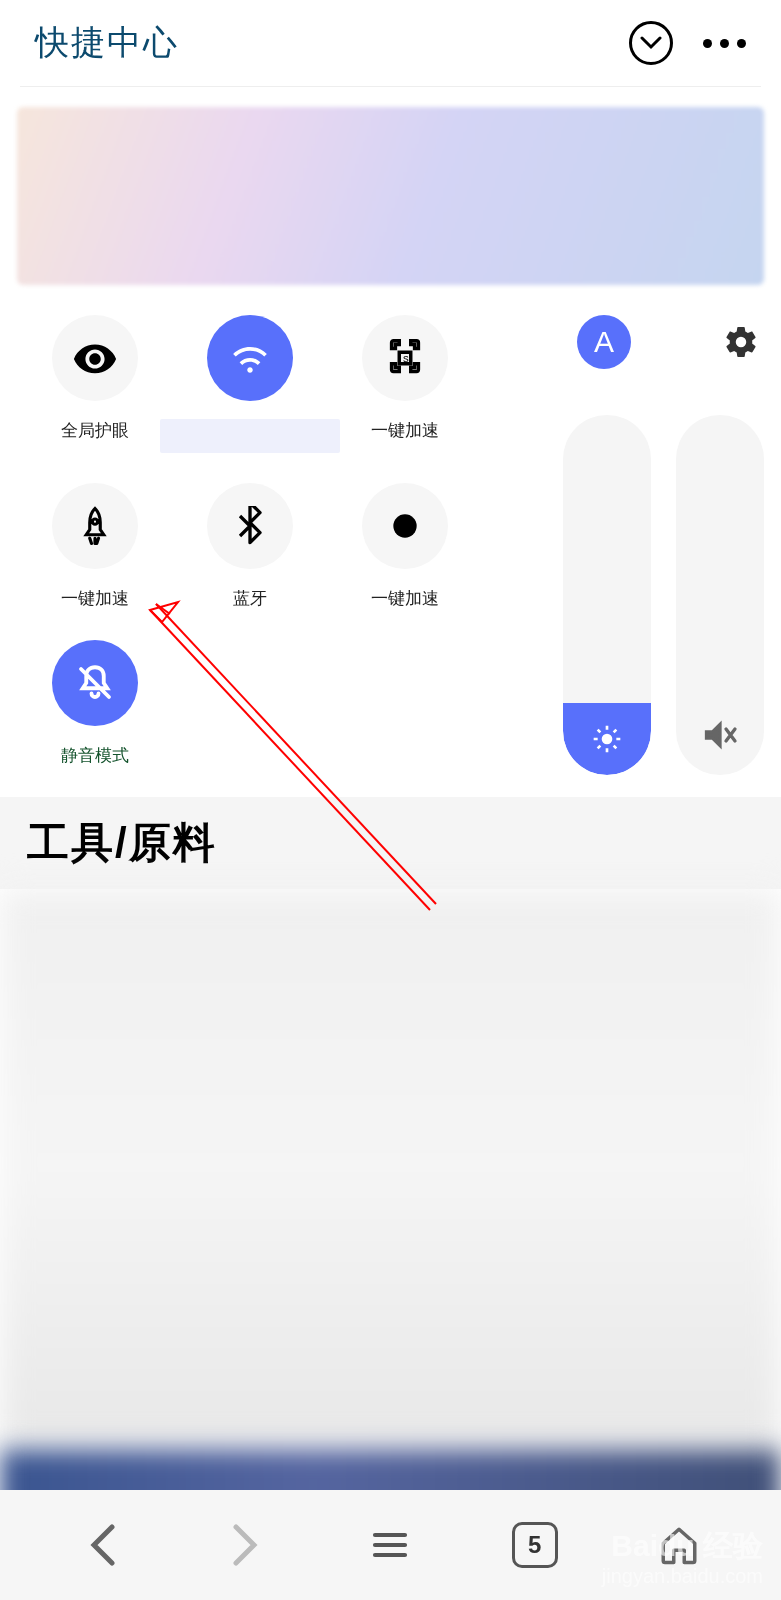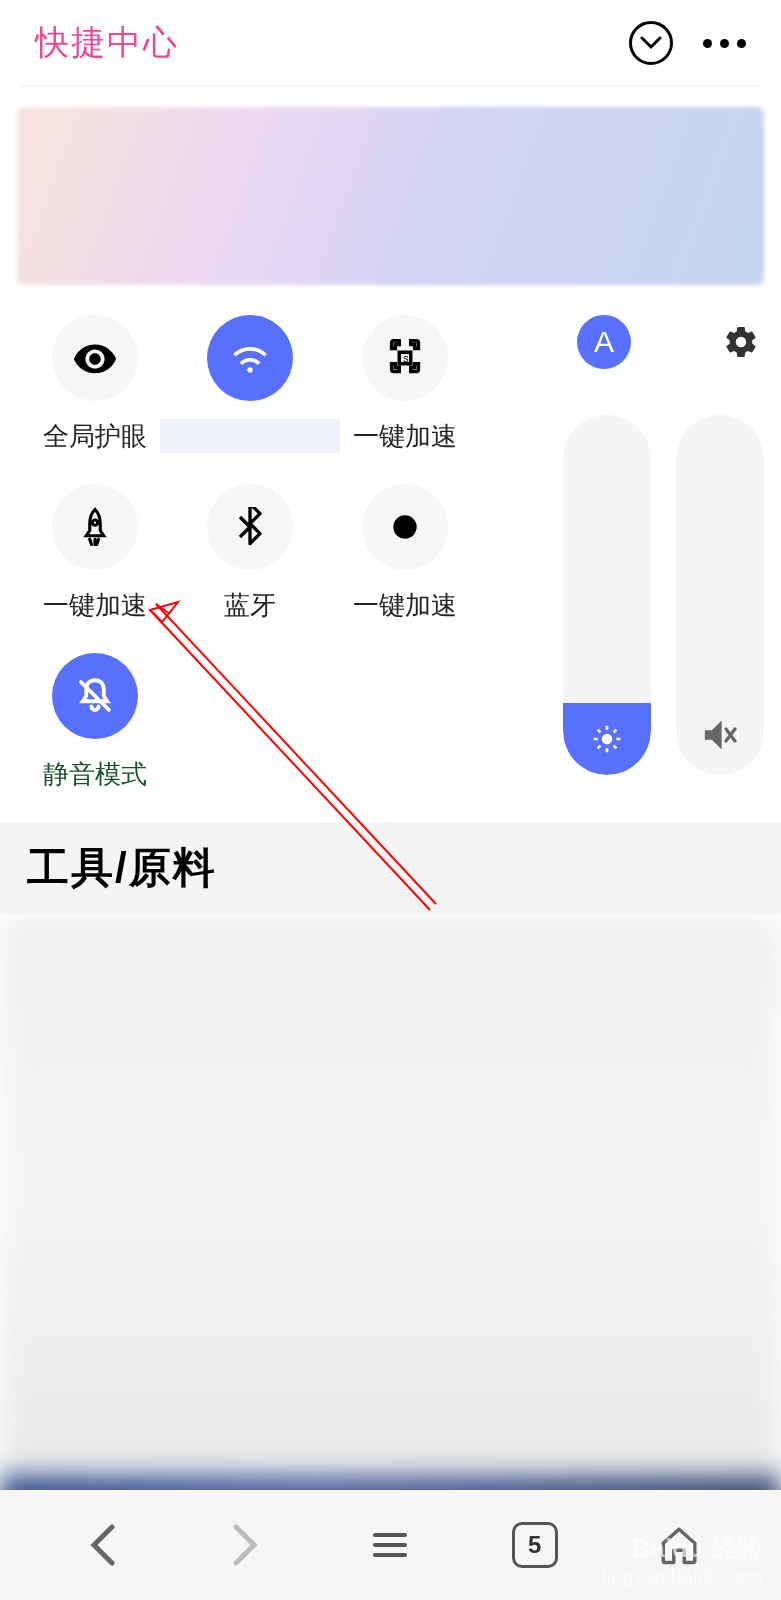--- a/index.html
+++ b/index.html
@@ -13,21 +13,21 @@
 }
 .header {
   display: flex;
   align-items: center;
   justify-content: space-between;
   padding: 20px 35px 20px 35px;
 }
 .header-title {
   font-size: 34px;
   font-weight: 500;
-  color: #ec4899;
+  color: #0c4a6e;
   letter-spacing: 2px;
 }
 .header-right {
   display: flex;
   align-items: center;
   gap: 30px;
 }
 .chevron-circle {
   width: 44px;
   height: 44px;
@@ -83,21 +83,21 @@
   display: flex;
   align-items: center;
   justify-content: center;
   color: #000;
 }
 .toggle-btn.active {
   background: #5870fb;
   color: #fff;
 }
 .toggle-label {
-  font-size: 26px;
+  font-size: 17px;
   color: #222;
   white-space: nowrap;
 }
 .toggle-label.active {
   color: #14532d;
 }
 .hidden-label {
   background: #eef0fc;
   color: transparent;
   width: 180px;
@@ -227,21 +227,21 @@
   position: absolute;
   bottom: 12px;
   right: 18px;
   color: rgba(255,255,255,0.6);
   font-size: 20px;
   text-align: right;
   line-height: 1.2;
   pointer-events: none;
 }
 .watermark .big {
-  font-size: 26px;
+  font-size: 30px;
   font-weight: bold;
 }
 </style>
 </head>
 <body>
 
 <div class="header">
   <div class="header-title">快捷中心</div>
   <div class="header-right">
     <div class="chevron-circle">

